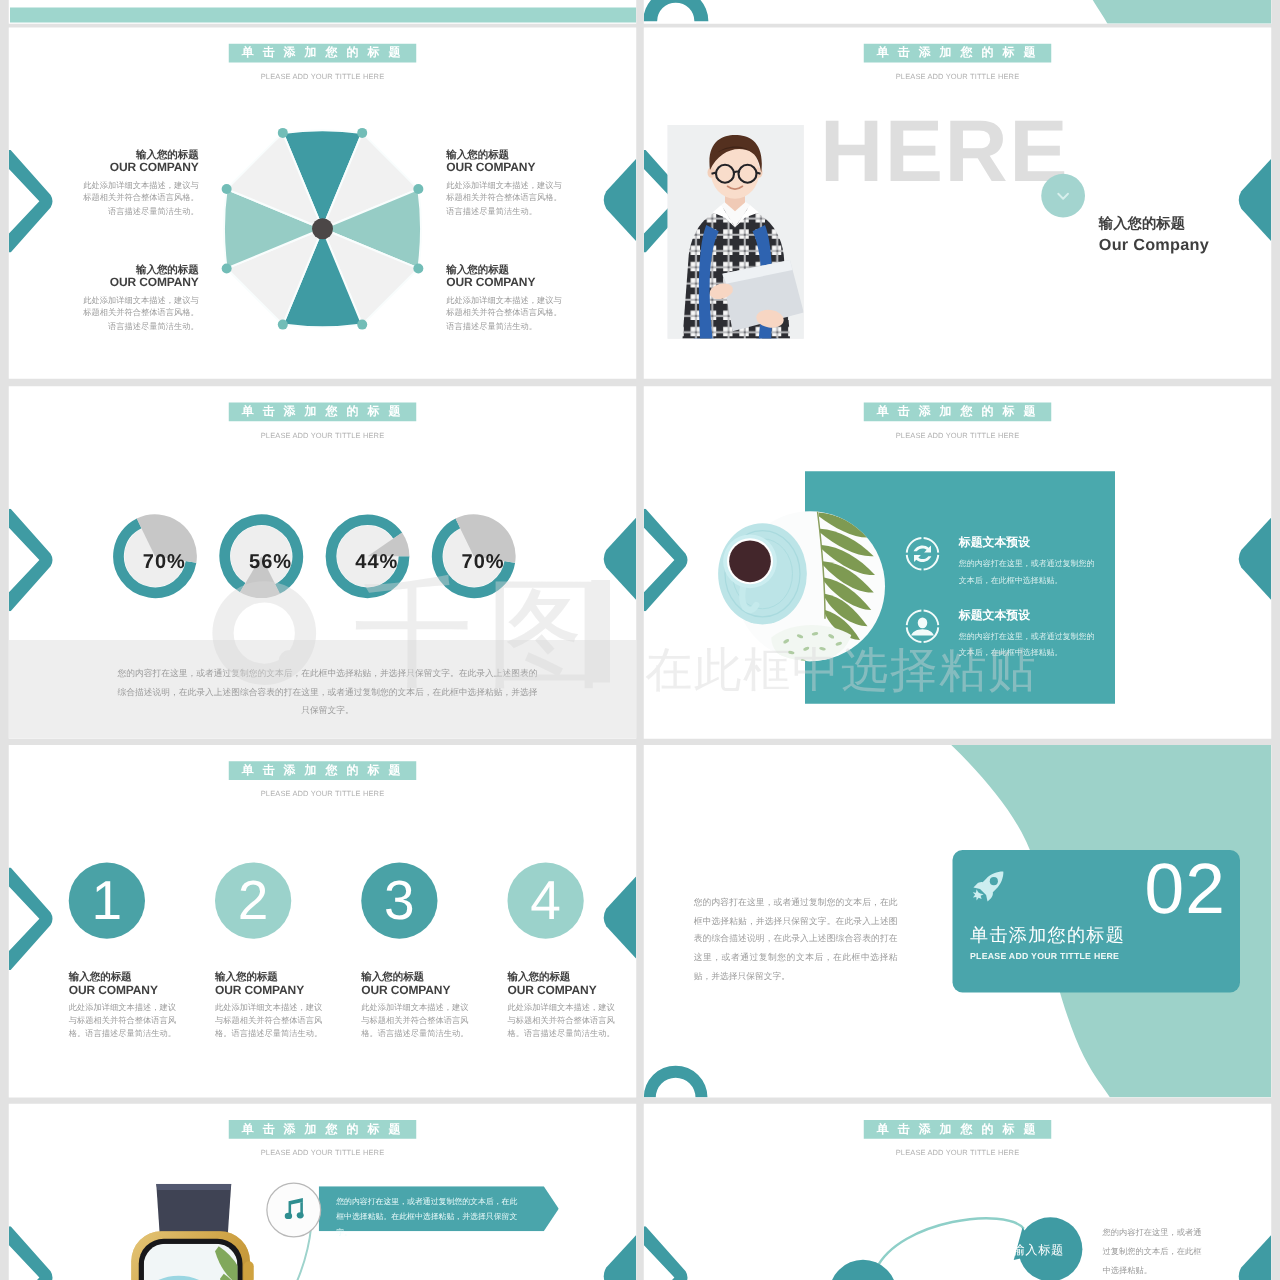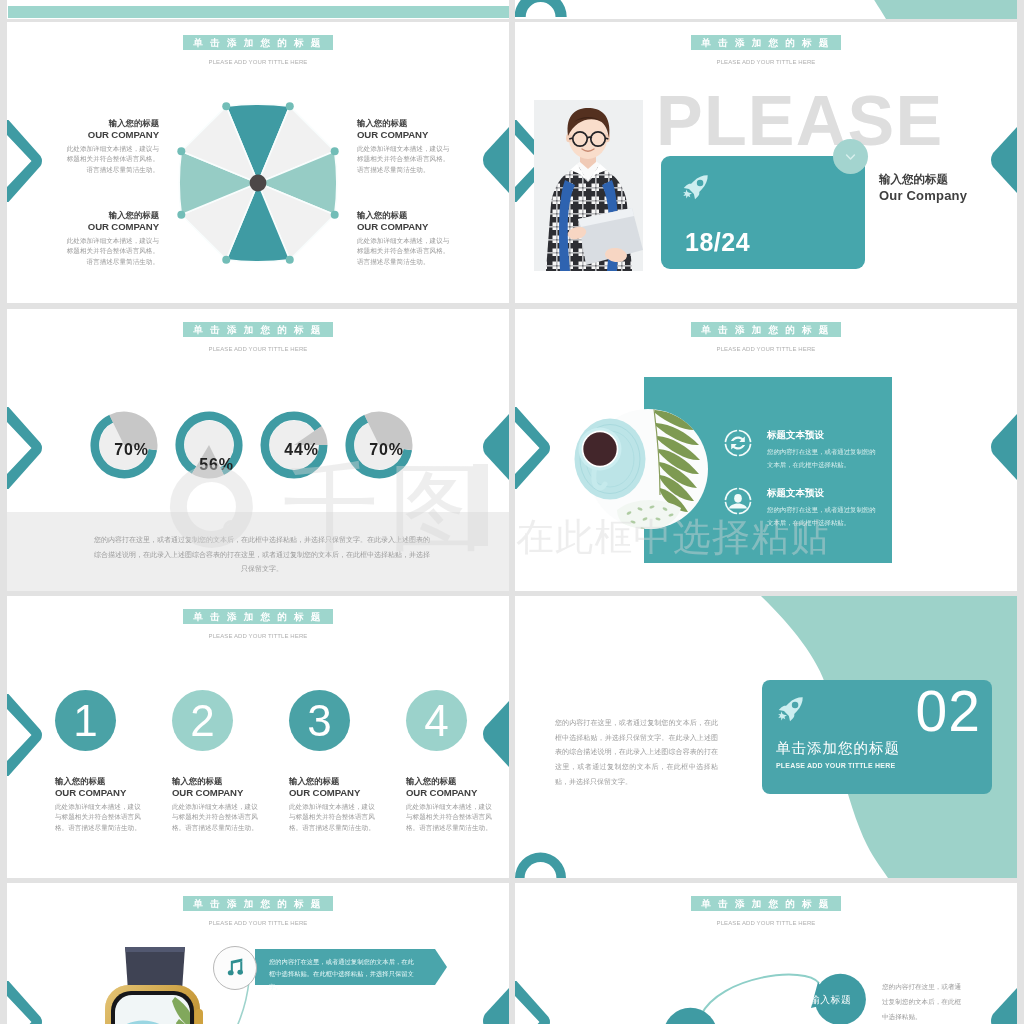--- a/index.html
+++ b/index.html
@@ -102,21 +102,21 @@
     <div class="sub">PLEASE ADD YOUR TITTLE HERE</div>
   </div>
   <svg class="chev-l" width="36" height="82" viewBox="0 0 36 82" style="left:0px;top:98px;">
     <path d="M0 0 L1.5 0 L33.5 36 Q36.5 41 33.5 46 L1.5 82 L0 82 L0 67 L24.5 41 L0 15 Z" fill="#3f9ba3"></path>
   </svg>
   <svg class="chev-r" width="28" height="66" viewBox="0 0 28 66" style="right:0px;top:105px;">
     <path d="M28 0 L28 66 L4 40 Q0 33 4 26 Z" fill="#3f9ba3"></path>
   </svg>
 
   <div style="position:absolute;left:141px;top:64px;font-size:70px;font-weight:700;color:#dedede;
-              letter-spacing:1.2px;line-height:1;font-family:'Liberation Sans',sans-serif;">PLEASE</div>
+              letter-spacing:1.2px;line-height:1;font-family:'Liberation Sans',sans-serif;">HERE</div>
 
   <div style="position:absolute;left:19px;top:78px;width:109px;height:171px;background:#edeef0;overflow:hidden;">
     <svg viewBox="0 0 109 171" width="109" height="171" style="display:block">
       <defs>
         <pattern id="plaid" width="13" height="13" patternUnits="userSpaceOnUse">
           <rect width="13" height="13" fill="#f7f7f7"></rect>
           <rect x="0" y="0" width="5.5" height="13" fill="#2d2e33"></rect>
           <rect x="0" y="0" width="13" height="5.5" fill="#2d2e33"></rect>
           <rect x="9" y="0" width="1.6" height="13" fill="#b9babd"></rect>
           <rect x="0" y="9" width="13" height="1.6" fill="#b9babd"></rect>
@@ -166,30 +166,20 @@
 
         <path d="M44 119 L98 108 L109 150 L52 165 Z" fill="#d9dde2"></path>
         <path d="M44 119 L98 108 L100 116 L47 127 Z" fill="#eef1f4"></path>
 
         <ellipse cx="43" cy="133" rx="9.5" ry="6" fill="#f7d6c3" transform="rotate(-14 43 133)"></ellipse>
         <ellipse cx="82" cy="155" rx="11" ry="7" fill="#f7d6c3" transform="rotate(8 82 155)"></ellipse>
       </g>
     </svg>
   </div>
 
-  <div style="position:absolute;left:146px;top:134px;width:204px;height:113px;background:#46a6ac;border-radius:9px;">
-    <svg width="26" height="26" viewBox="0 0 32 32" style="position:absolute;left:22px;top:18px;">
-      <g fill="#cdeef0">
-        <path d="M30.4 1.6 C25 1.4 18.2 3.8 13.2 8.8 L10.0 12.0 C8.0 11.6 5.8 12.3 4.3 13.8 L0.9 17.2 L7.4 18.6 L13.4 24.6 L14.8 31.1 L18.2 27.7 C19.7 26.2 20.4 24.0 20.0 22.0 L23.2 18.8 C28.2 13.8 30.6 7.0 30.4 1.6 Z"></path>
-        <path d="M5.6 22.0 L4.0 19.0 L3.4 22.4 L0.2 22.0 L2.6 24.4 L0.4 27.0 L3.8 26.6 L4.0 30.0 L6.0 27.2 L9.0 28.6 L8.0 25.4 L11.0 23.8 L7.6 23.2 Z"></path>
-      </g>
-      <circle cx="21.0" cy="11.0" r="4.0" fill="#46a6ac"></circle>
-    </svg>
-    <div style="position:absolute;left:24px;bottom:12px;color:#fff;font-size:25px;font-weight:700;letter-spacing:.5px;">18/24</div>
-  </div>
 
   <div style="position:absolute;left:318px;top:117px;width:35px;height:35px;border-radius:50%;background:#a3d4cf;">
     <svg width="35" height="35" viewBox="0 0 35 35">
       <path d="M13.6 16 L17.5 20 L21.4 16" stroke="#d7efec" stroke-width="1.5" fill="none" stroke-linecap="round" stroke-linejoin="round"></path>
     </svg>
   </div>
 
   <div style="position:absolute;left:364px;top:150px;width:120px;">
     <div style="color:#3f3f3f;font-size:11.5px;font-weight:700;line-height:1.35;">输入您的标题</div>
     <div style="color:#3f3f3f;font-size:13px;font-weight:700;line-height:1.3;letter-spacing:.2px;">Our Company</div>
@@ -225,21 +215,21 @@
         <circle r="29.20" fill="none" stroke="#3f9ba3" stroke-width="8.6" stroke-dasharray="165.89 17.58" transform="rotate(0)"></circle>
         <path d="M0 0 L27.61 -18.97 A33.5 33.5 0 0 1 33.5 0.0 Z" fill="#c7c7c7"></path>
       </g>
       <g transform="translate(372,35)">
         <circle r="24.6" fill="#eeeeee"></circle>
         <circle r="29.20" fill="none" stroke="#3f9ba3" stroke-width="8.6" stroke-dasharray="119.76 63.7" transform="rotate(9)"></circle>
         <path d="M0 0 L-14.69 -30.11 A33.5 33.5 0 0 1 33.09 5.24 Z" fill="#c7c7c7"></path>
       </g>
     </svg>
     <div style="position:absolute;left:91px;top:31px;width:67px;text-align:center;font-size:16px;font-weight:700;color:#222;letter-spacing:0.8px;">70%</div>
-    <div style="position:absolute;left:176px;top:31px;width:67px;text-align:center;font-size:16px;font-weight:700;color:#222;letter-spacing:0.8px;margin-top:15px;">56%</div>
+    <div style="position:absolute;left:176px;top:31px;width:67px;text-align:center;font-size:16px;font-weight:700;color:#222;letter-spacing:0.8px;">56%</div>
     <div style="position:absolute;left:261px;top:31px;width:67px;text-align:center;font-size:16px;font-weight:700;color:#222;letter-spacing:0.8px;">44%</div>
     <div style="position:absolute;left:346px;top:31px;width:67px;text-align:center;font-size:16px;font-weight:700;color:#222;letter-spacing:0.8px;">70%</div>
   </div>
 
   <div style="position:absolute;left:0;bottom:0;width:502px;height:79px;background:#eeeeee;"></div>
   <div style="position:absolute;left:87px;bottom:14px;width:336px;text-align:center;
               color:#9b9b9b;font-size:7px;line-height:2.1;">您的内容打在这里，或者通过复制您的文本后，在此框中选择粘贴，并选择只保留文字。在此录入上述图表的综合描述说明，在此录入上述图综合容表的打在这里，或者通过复制您的文本后，在此框中选择粘贴，并选择只保留文字。</div>
 </div>
 
 <div class="slide" style="left:515px;top:309px;width:502px;height:282px;">

